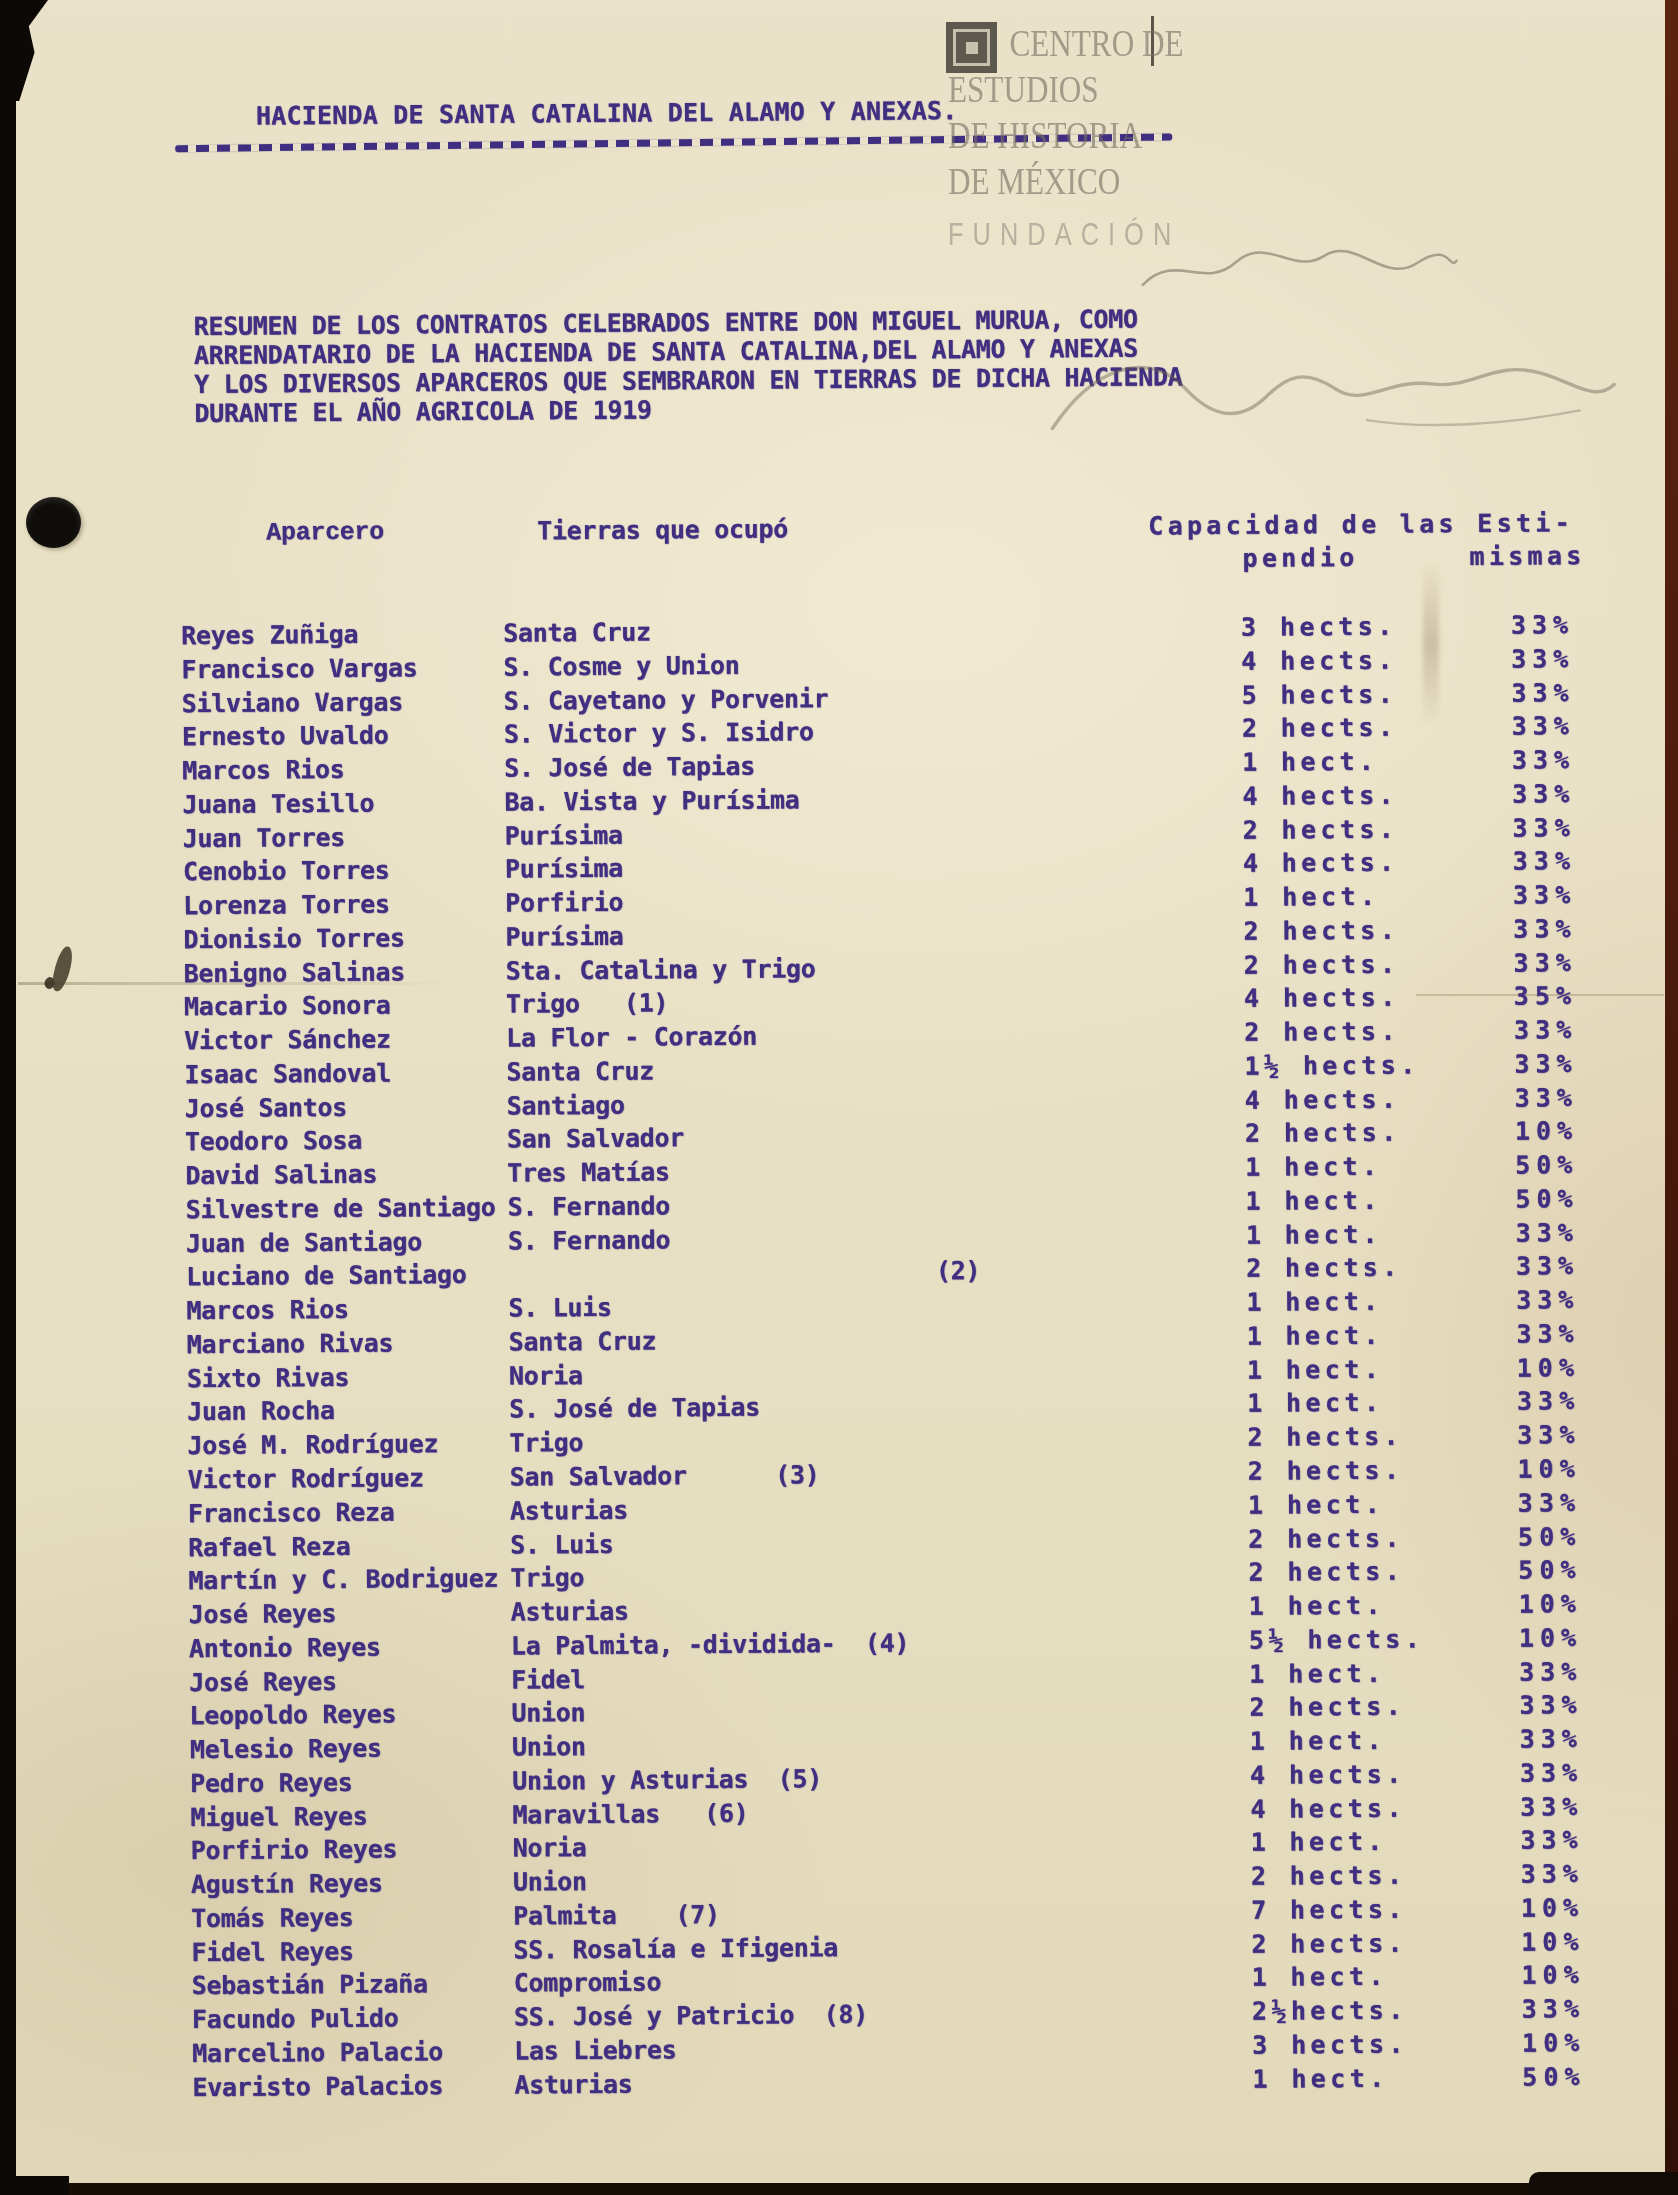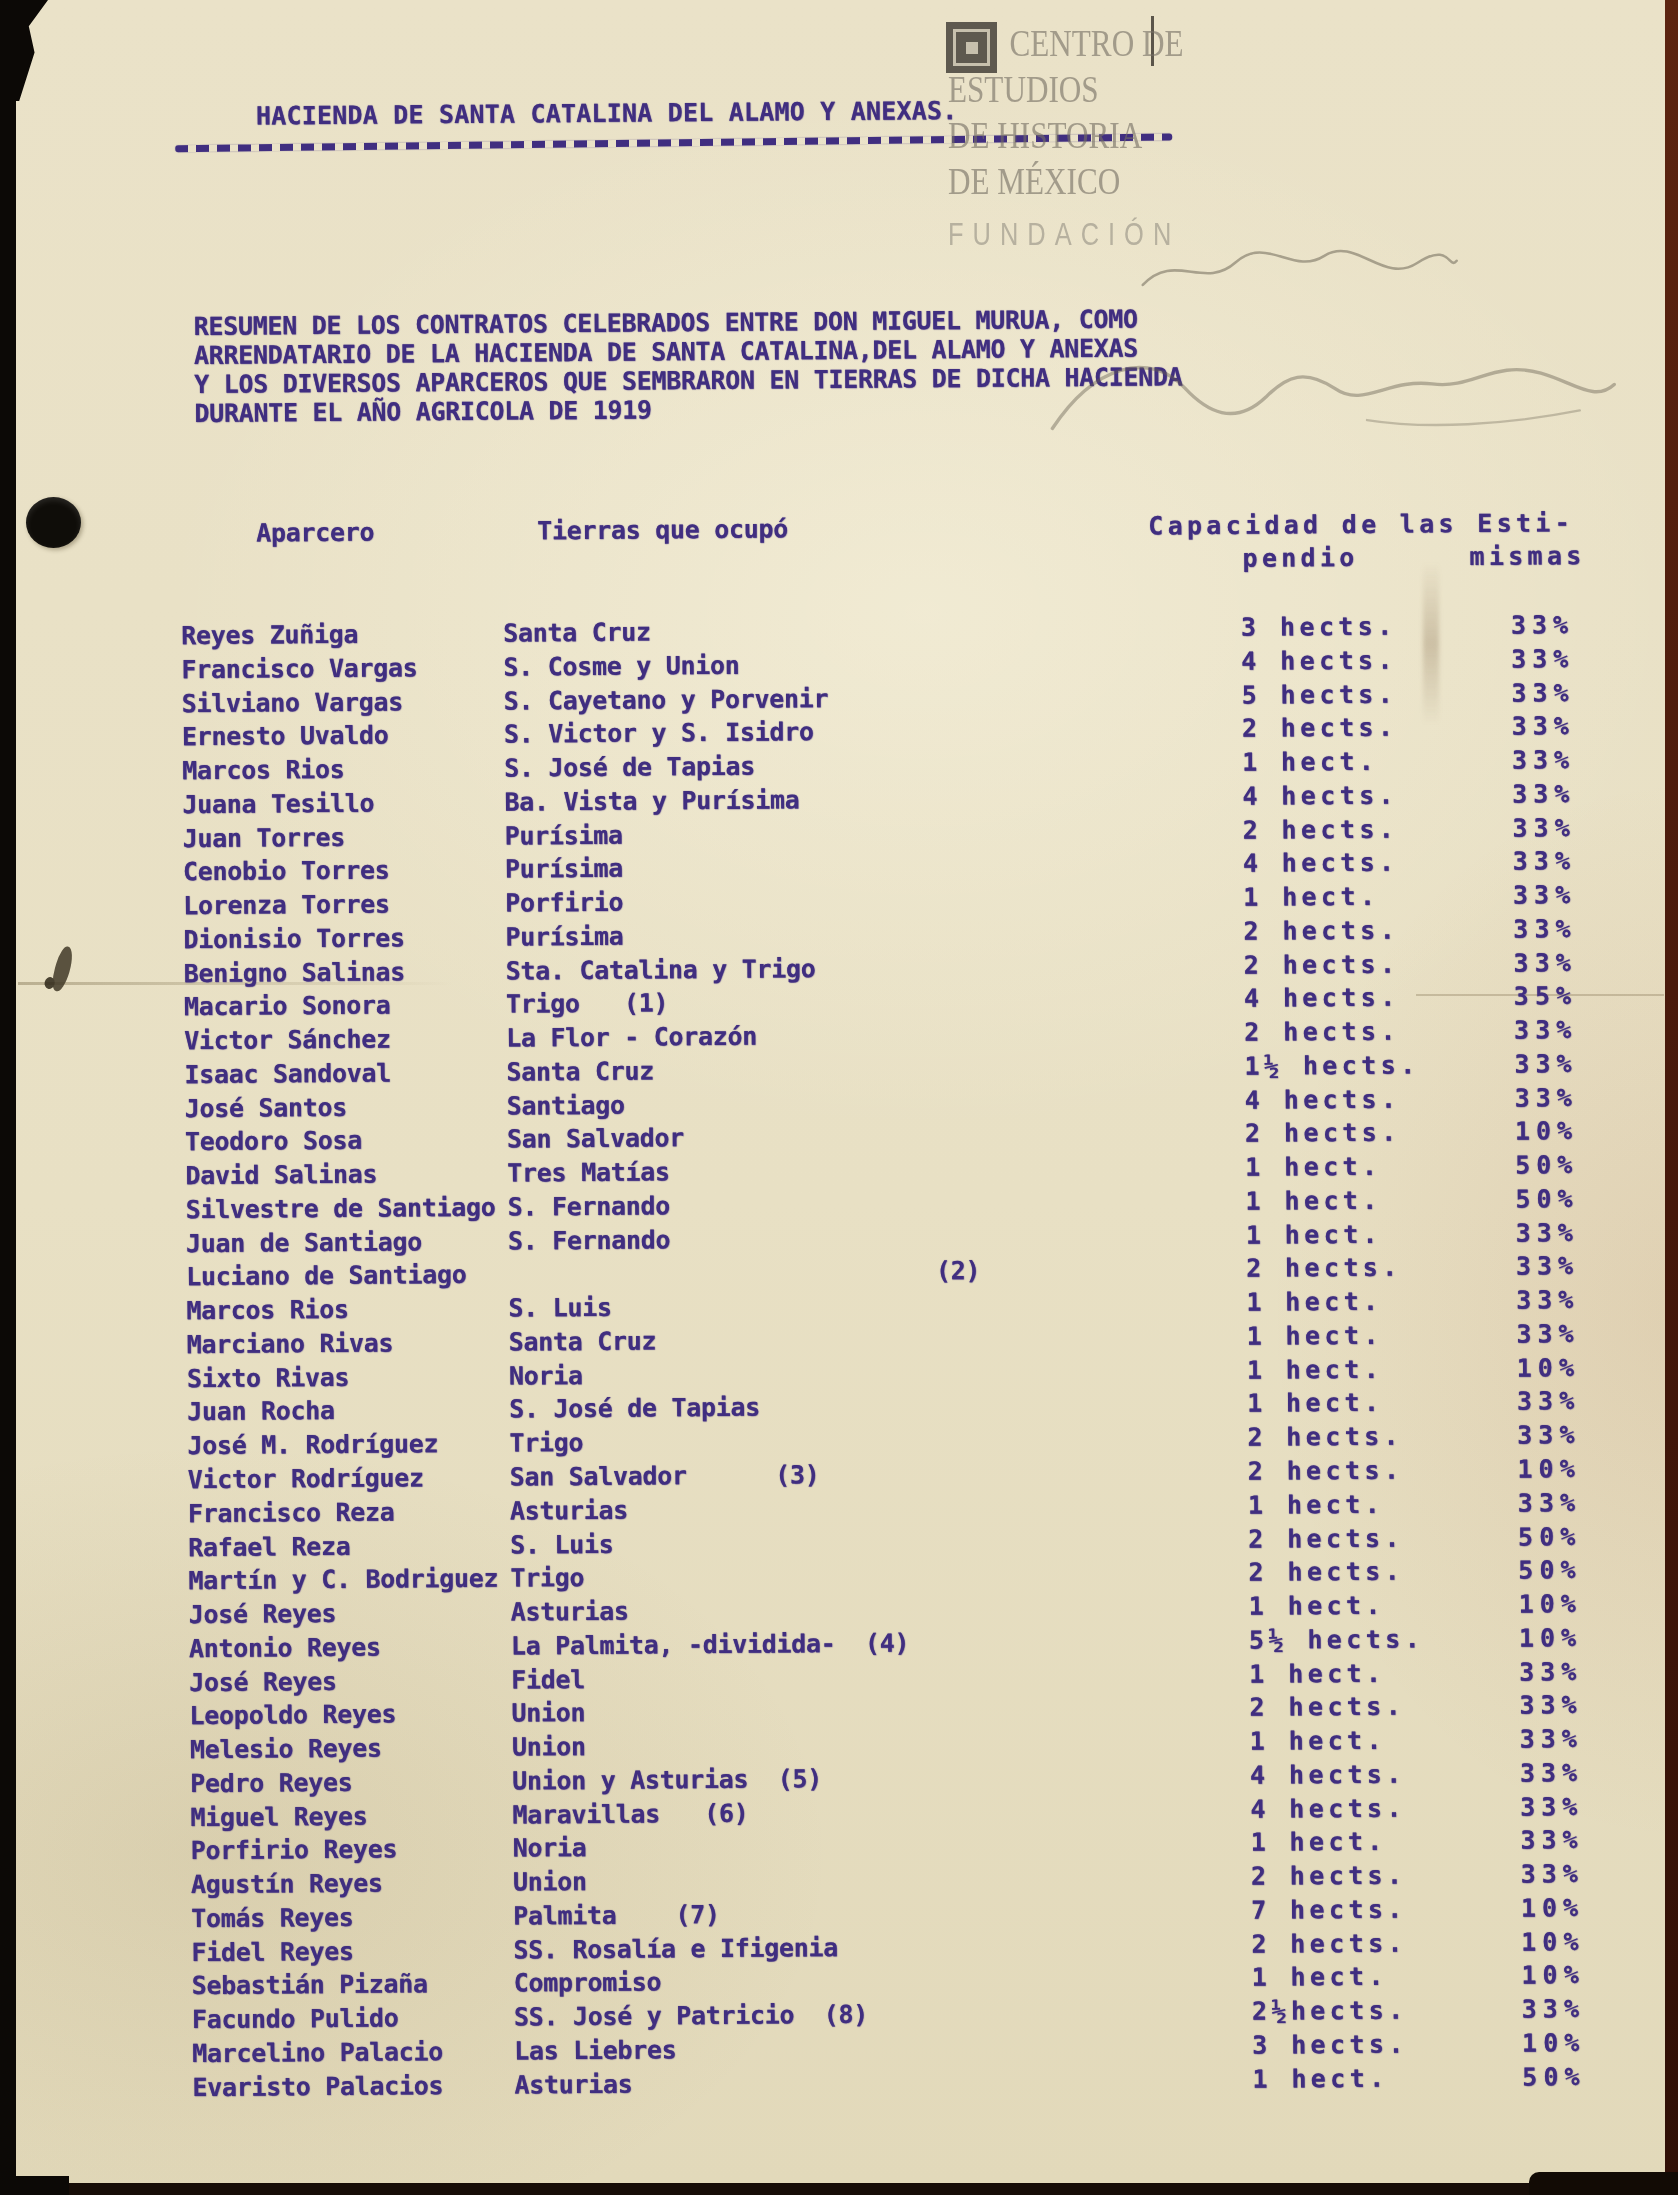--- a/index.html
+++ b/index.html
@@ -80,21 +80,21 @@
 <div class="crease1"></div>
 <div class="crease2"></div>
 <div class="smudge"></div>
 
 <div class="content">
   <div class="doc-title">HACIENDA DE SANTA CATALINA DEL ALAMO Y ANEXAS.</div>
   <div class="title-underline"></div>
 
   <div class="summary"><div class="para-line">RESUMEN DE LOS CONTRATOS CELEBRADOS ENTRE DON MIGUEL MURUA, COMO</div><div class="para-line">ARRENDATARIO DE LA HACIENDA DE SANTA CATALINA,DEL ALAMO Y ANEXAS</div><div class="para-line">Y LOS DIVERSOS APARCEROS QUE SEMBRARON EN TIERRAS DE DICHA HACIENDA</div><div class="para-line">DURANTE EL AÑO AGRICOLA DE 1919</div></div>
 
-  <div class="th" style="left:259px;top:514px;">Aparcero</div>
+  <div class="th" style="left:269px;top:514px;font-family:Liberation Mono, monospace;">Aparcero</div>
   <div class="th" style="left:540px;top:514px;">Tierras que ocupó</div>
   <div class="th th-wide" style="left:1151px;top:514px;">Capacidad de las</div>
   <div class="th th-wide" style="left:1480px;top:514px;">Esti-</div>
   <div class="th th-wide" style="left:1245px;top:547px;">pendio</div>
   <div class="th th-wide" style="left:1472px;top:547px;">mismas</div>
 
   <div class="rows">
       <div class="trow" style="top: 0px;">
         <span class="c-name">Reyes Zuñiga</span>
         <span class="c-tierra">Santa Cruz</span>

